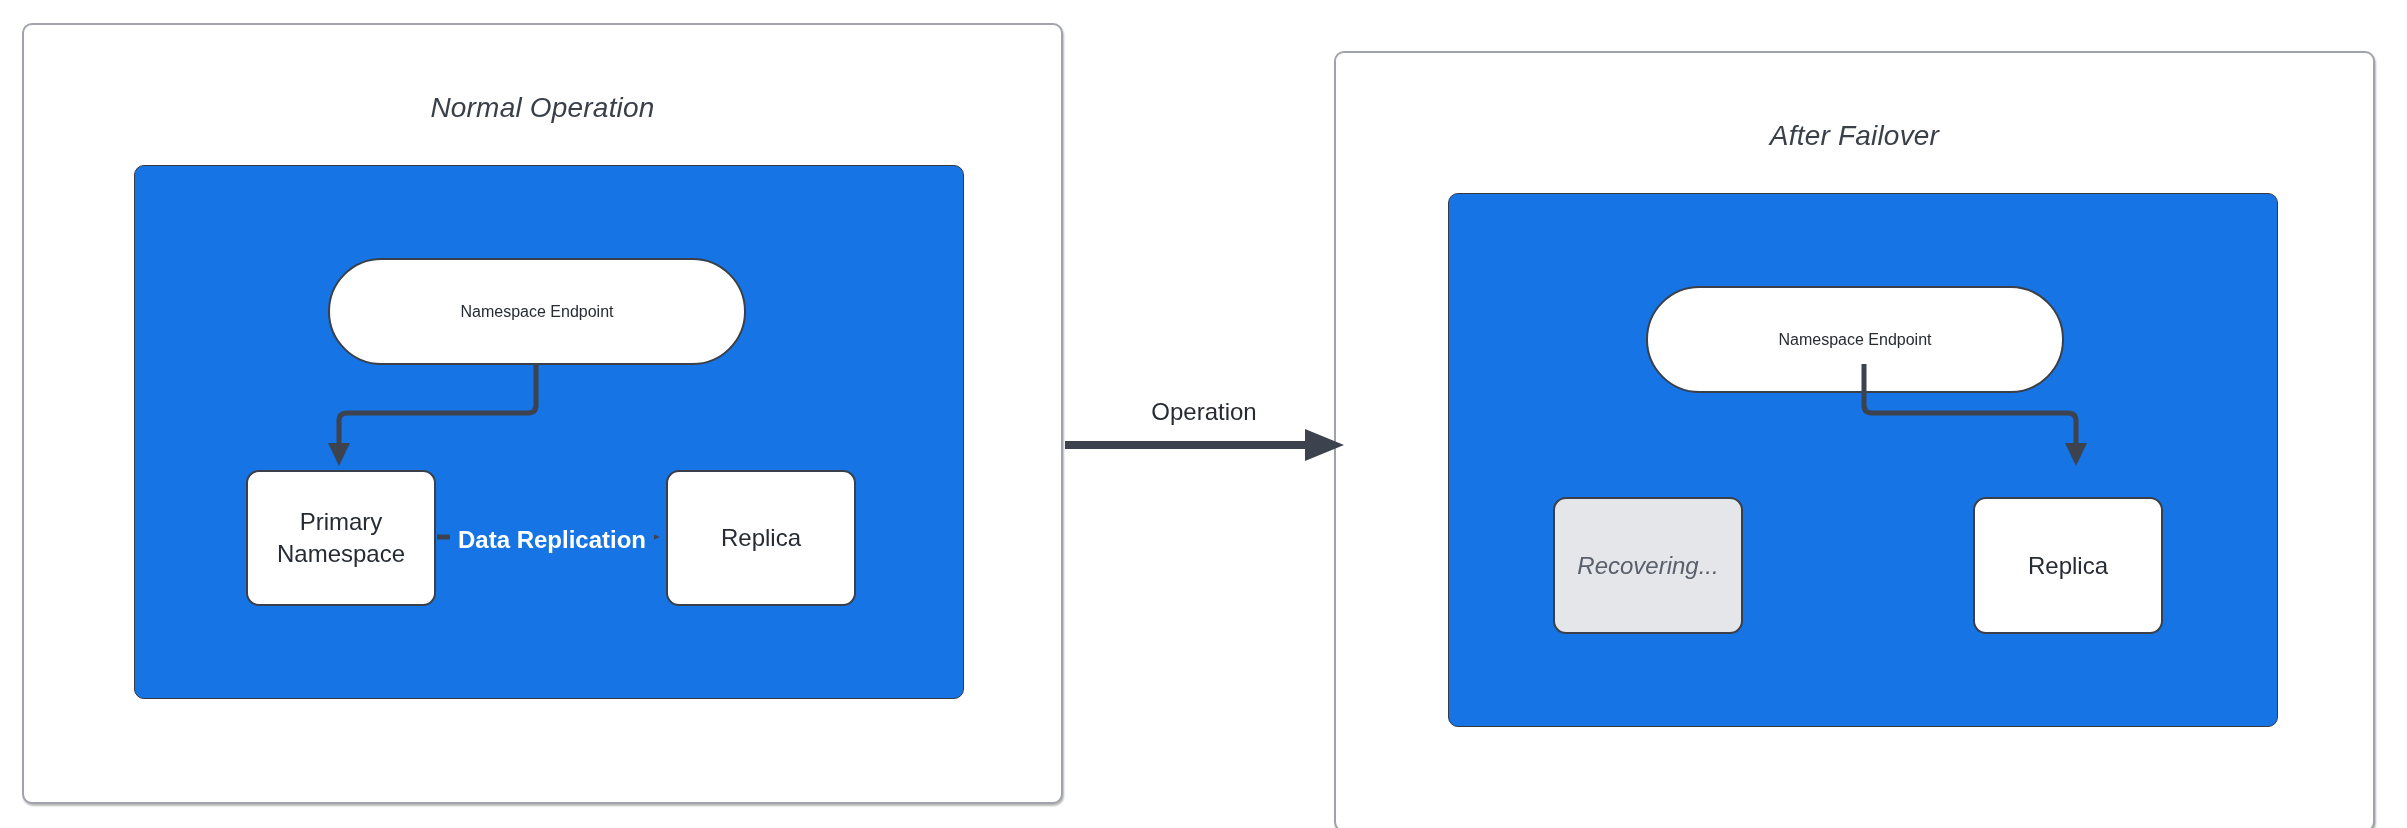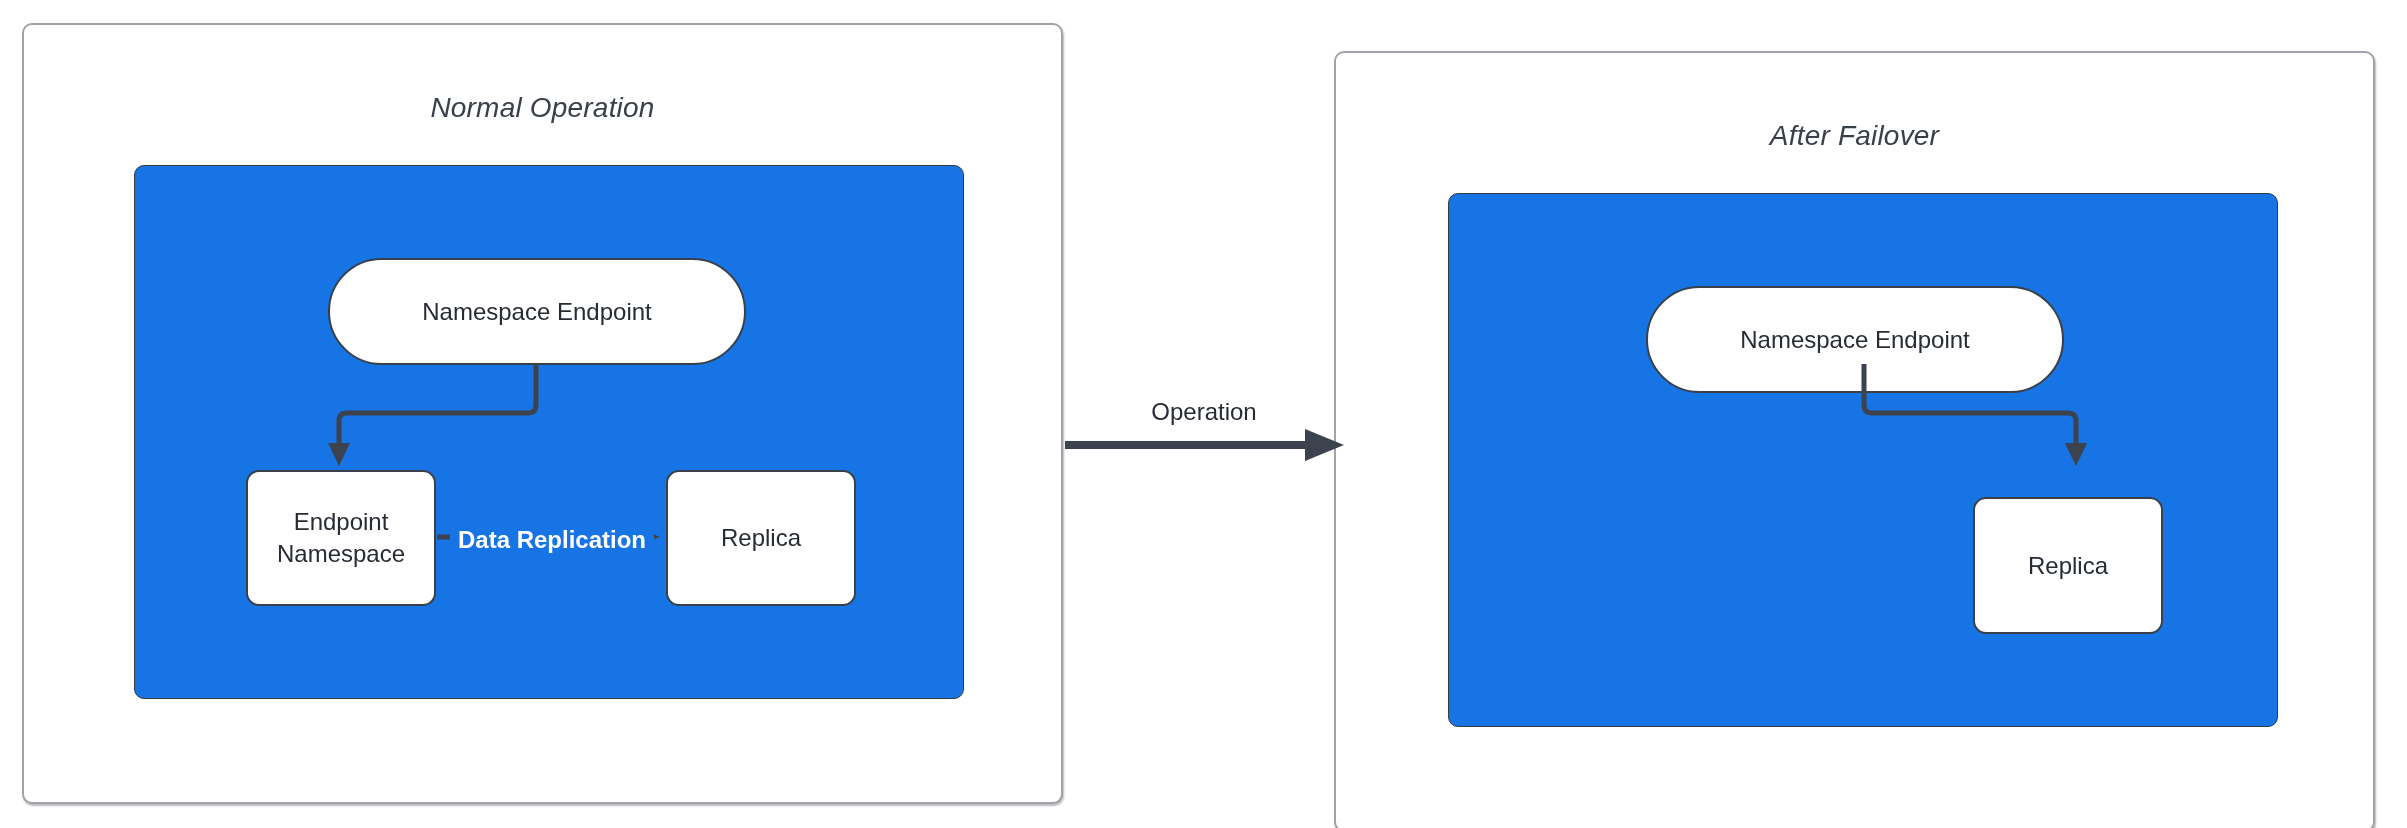--- a/index.html
+++ b/index.html
@@ -28,21 +28,21 @@
   .group-box{
     position:absolute;top:140px;width:830px;height:534px;
     background:var(--group-blue);border:1.5px solid #363b42;border-radius:10px;
   }
   .panel.left .group-box{left:110px;}
   .panel.right .group-box{left:112px;}
   .pill{
     position:absolute;top:92px;width:418px;height:107px;
     background:var(--node-bg);border:2.5px solid var(--node-border);
     border-radius:54px;display:flex;align-items:center;justify-content:center;
-    font-size:24px;color:var(--node-text);
+    font-size:16px;color:var(--node-text);
   }
   .panel.left .pill{left:193px;}
   .panel.right .pill{left:197px;}
   .node{
     position:absolute;width:190px;height:136px;
     background:var(--node-bg);border:2.5px solid var(--node-border);
     border-radius:13px;display:flex;align-items:center;justify-content:center;
     text-align:center;font-size:24px;line-height:1.32;color:var(--node-text);
     padding:6px;
   }
@@ -70,34 +70,37 @@
 
 <div class="canvas">
 
   <section class="panel left">
     <div class="panel-title">Normal Operation</div>
     <div class="group-box">
       <div class="pill">
         <span>Namespace Endpoint</span>
       </div>
       <div class="node primary">
-        <span>Endpoint Namespace</span>
+        <span>Primary Namespace</span>
       </div>
       <div class="node replica-left">
         <span>Replica</span>
       </div>
       <div class="replication-label">Data Replication</div>
     </div>
   </section>
 
   <section class="panel right">
     <div class="panel-title">After Failover</div>
     <div class="group-box">
       <div class="pill">
         <span>Namespace Endpoint</span>
+      </div>
+      <div class="node recovering">
+        <span>Recovering...</span>
       </div>
       <div class="node replica-right">
         <span>Replica</span>
       </div>
     </div>
   </section>
 
   <div class="failover-label">Operation</div>
 
   <svg class="connector-layer" viewBox="0 0 2407 828" xmlns="http://www.w3.org/2000/svg">

